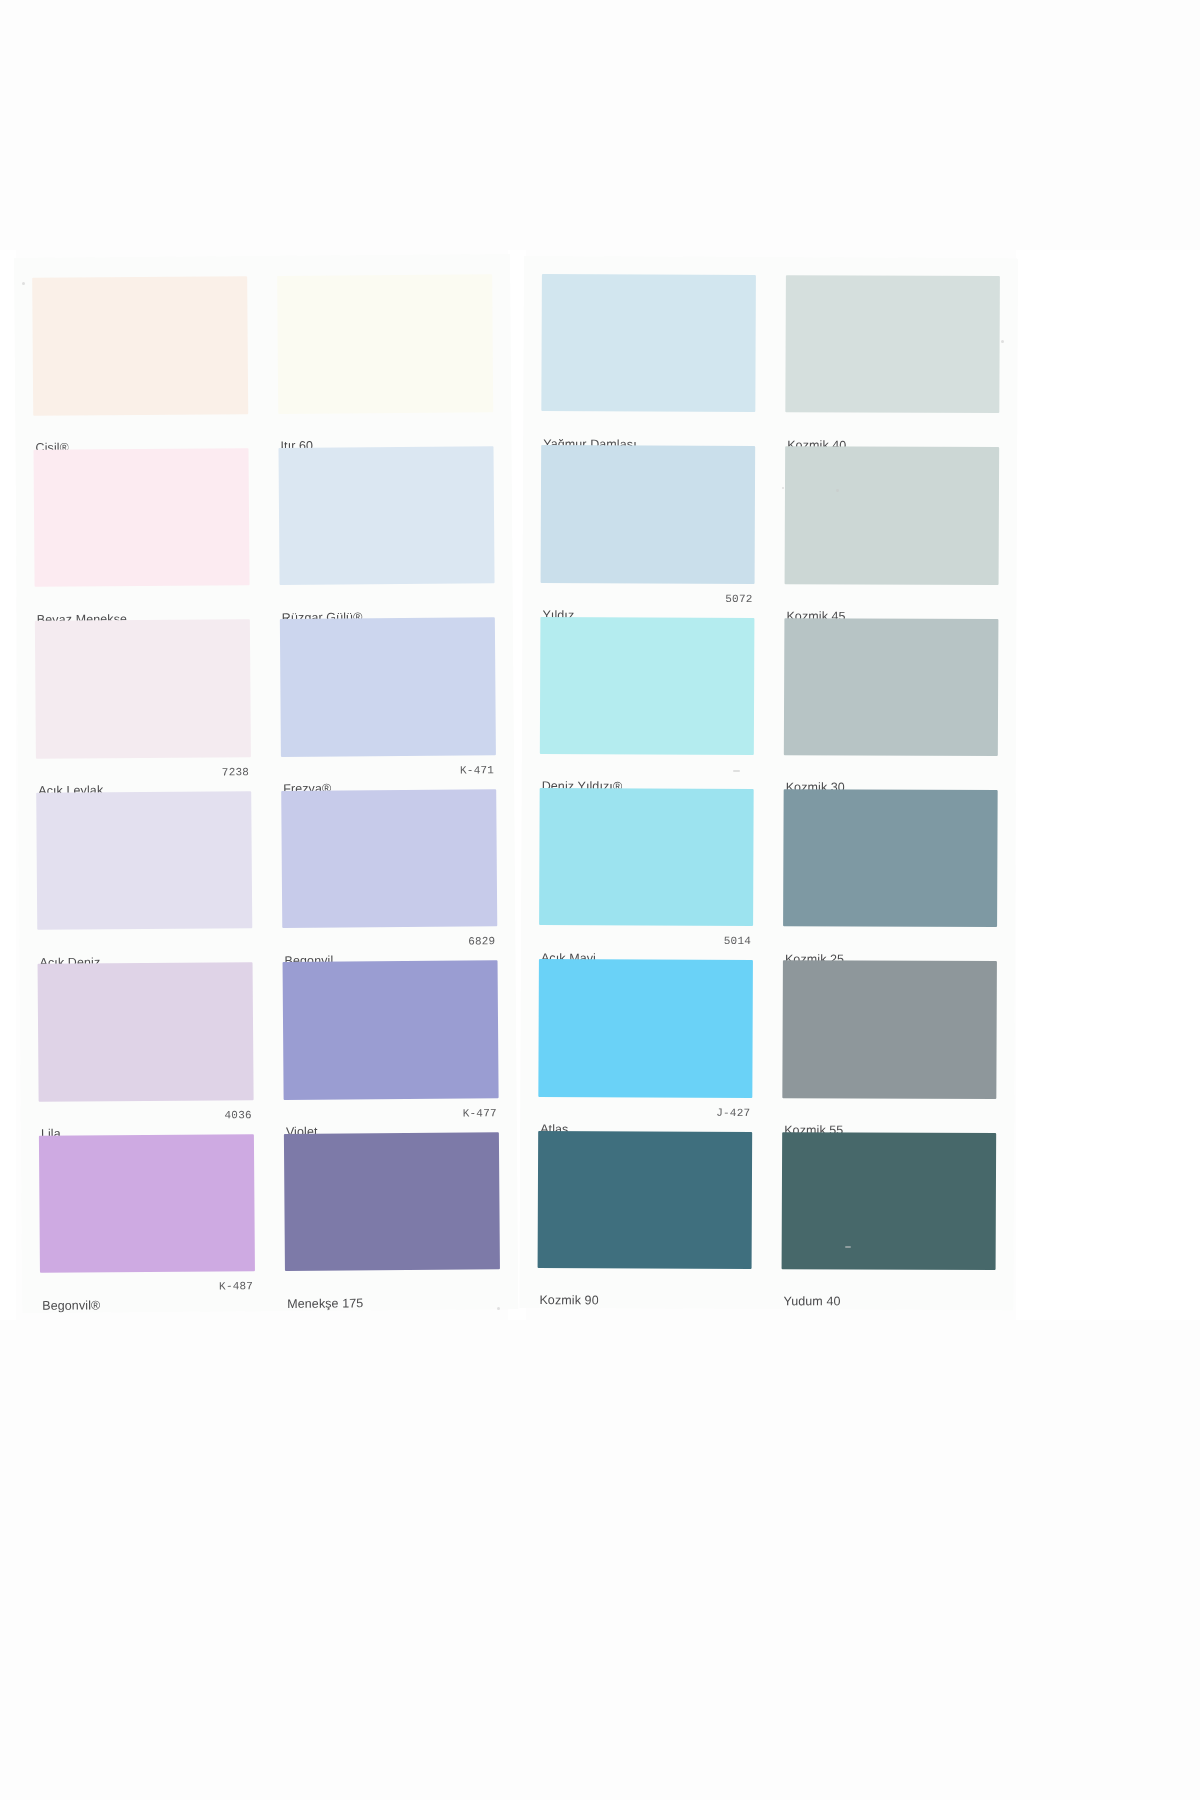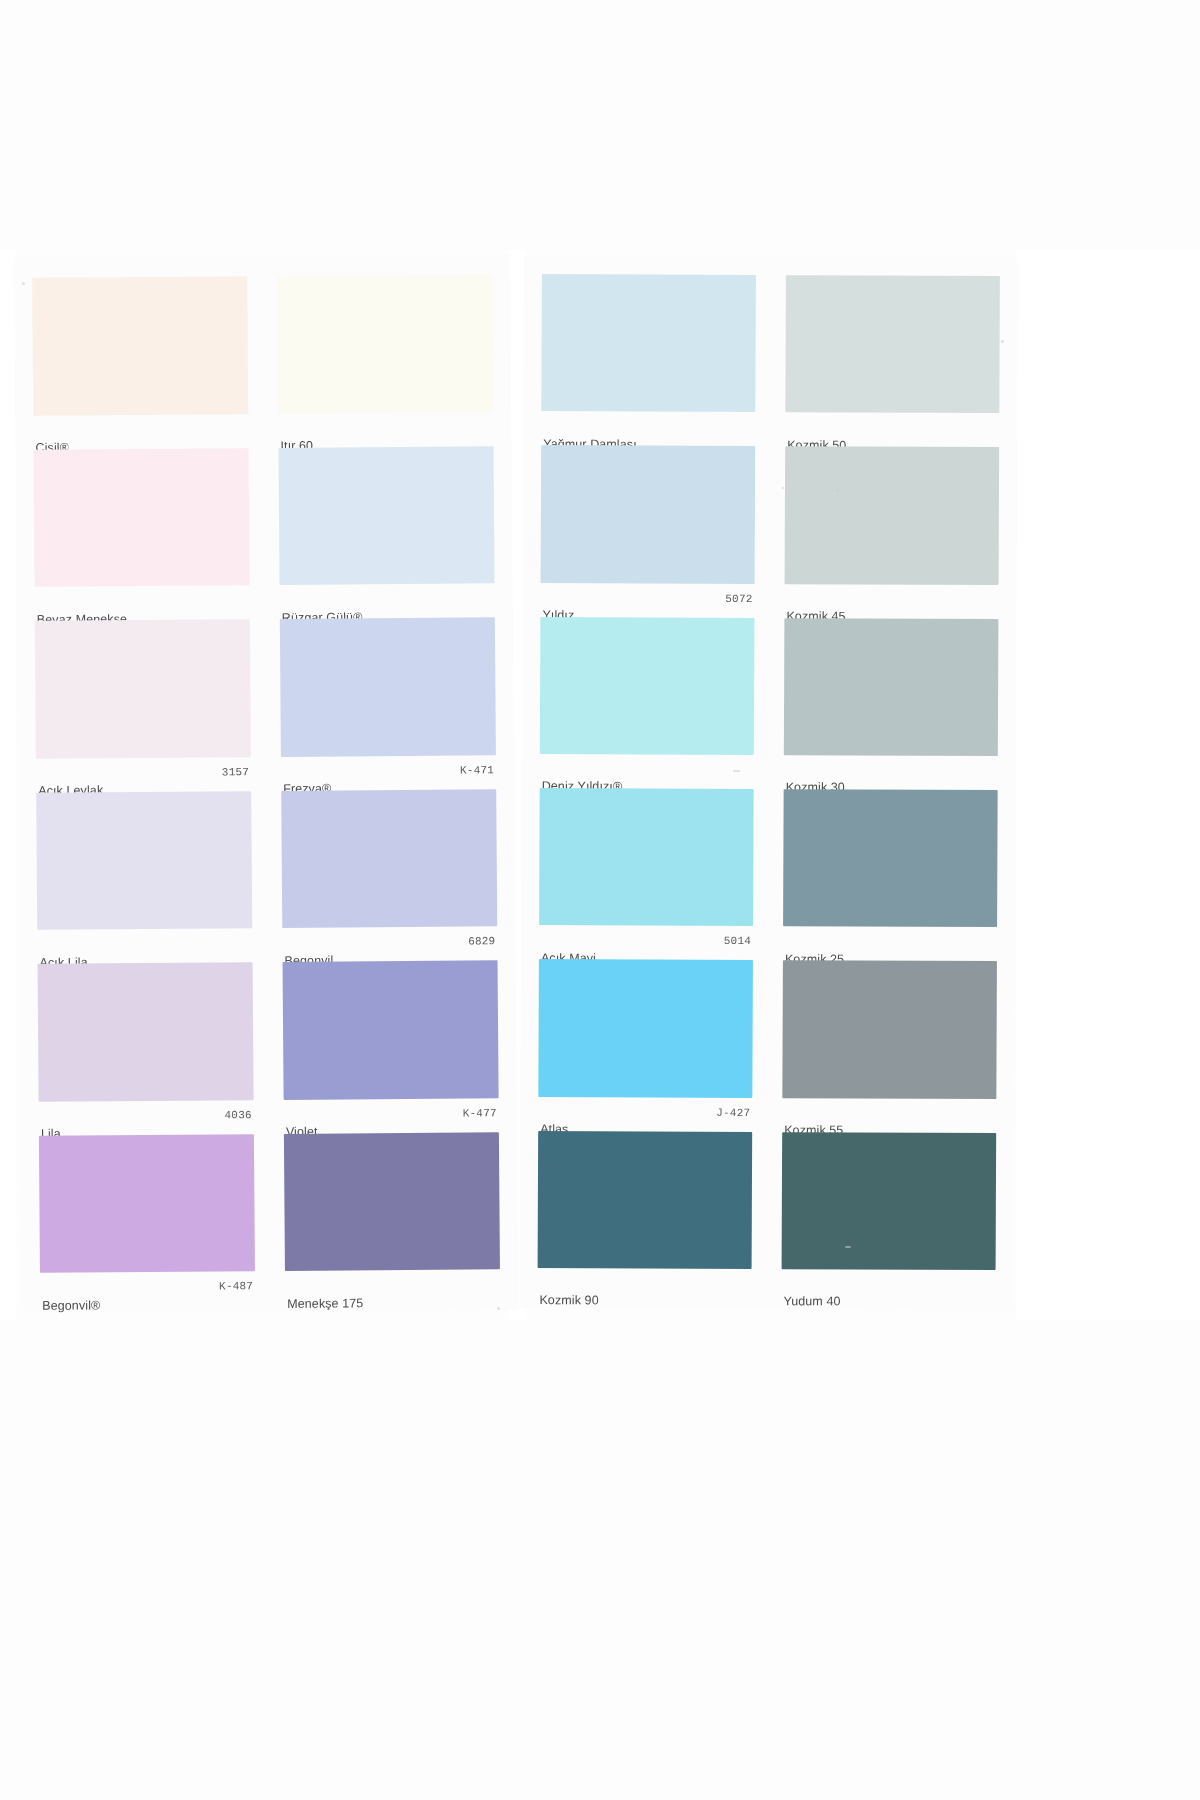--- a/index.html
+++ b/index.html
@@ -142,34 +142,34 @@
         <div class="chip" title="#dbe7f2" style="background: rgb(219, 231, 242);"></div>
         <div class="caption">
           <span class="cname">Rüzgar Gülü®</span>
           <span class="ccode"></span>
         </div>
       </div>
       <div class="cell">
         <div class="chip" title="#f4ebf0" style="background: rgb(244, 235, 240);"></div>
         <div class="caption">
           <span class="cname">Açık Leylak</span>
-          <span class="ccode">3157</span>
+          <span class="ccode">7238</span>
         </div>
       </div>
       <div class="cell">
         <div class="chip" title="#ccd6ee" style="background: rgb(204, 214, 238);"></div>
         <div class="caption">
           <span class="cname">Frezya®</span>
           <span class="ccode">K-471</span>
         </div>
       </div>
       <div class="cell">
         <div class="chip" title="#e3e0ef" style="background: rgb(227, 224, 239);"></div>
         <div class="caption">
-          <span class="cname">Açık Lila</span>
+          <span class="cname">Açık Deniz</span>
           <span class="ccode"></span>
         </div>
       </div>
       <div class="cell">
         <div class="chip" title="#c7cbea" style="background: rgb(199, 203, 234);"></div>
         <div class="caption">
           <span class="cname">Begonvil</span>
           <span class="ccode">6829</span>
         </div>
       </div>
@@ -209,21 +209,21 @@
       <div class="cell">
         <div class="chip" title="#d2e6ef" style="background: rgb(210, 230, 239);"></div>
         <div class="caption">
           <span class="cname">Yağmur Damlası</span>
           <span class="ccode"></span>
         </div>
       </div>
       <div class="cell">
         <div class="chip" title="#d5dfdd" style="background: rgb(213, 223, 221);"></div>
         <div class="caption">
-          <span class="cname">Kozmik 50</span>
+          <span class="cname">Kozmik 40</span>
           <span class="ccode"></span>
         </div>
       </div>
       <div class="cell">
         <div class="chip" title="#cadfeb" style="background: rgb(202, 223, 235);"></div>
         <div class="caption">
           <span class="cname">Yıldız</span>
           <span class="ccode">5072</span>
         </div>
       </div>

